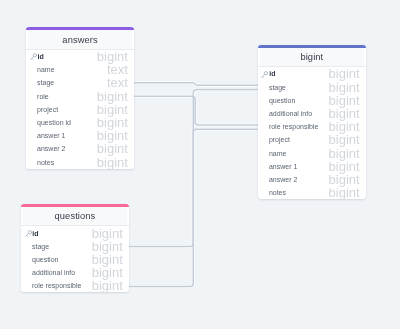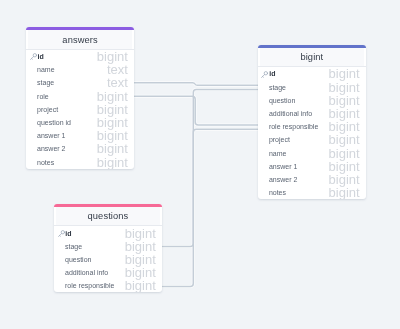--- a/index.html
+++ b/index.html
@@ -132,21 +132,21 @@
       </div>
       <div class="row">
         <span class="fname">answer 2</span>
         <span class="ftype">bigint</span>
       </div>
       <div class="row">
         <span class="fname">notes</span>
         <span class="ftype">bigint</span>
       </div>
     </div>
-    <div class="tbl" style="left: 21.1px; top: 203.9px; width: 107.7px; margin-left: 33px;">
+    <div class="tbl" style="left: 21.1px; top: 203.9px; width: 107.7px;">
       <div class="bar" style="background:#f66996"></div>
       <div class="thead">
         <span class="ttitle">questions</span>
       </div>
       <div class="hsep"></div>
       <div class="row pk">
         <svg class="keyicon" viewBox="0 0 24 24">
           <g stroke="#97a4b6" stroke-width="2.3" fill="none" stroke-linecap="round" stroke-linejoin="round">
             <circle cx="16.4" cy="7.6" r="5.7"></circle>
             <path d="M12.4 11.6 L1.9 22.1"></path>

